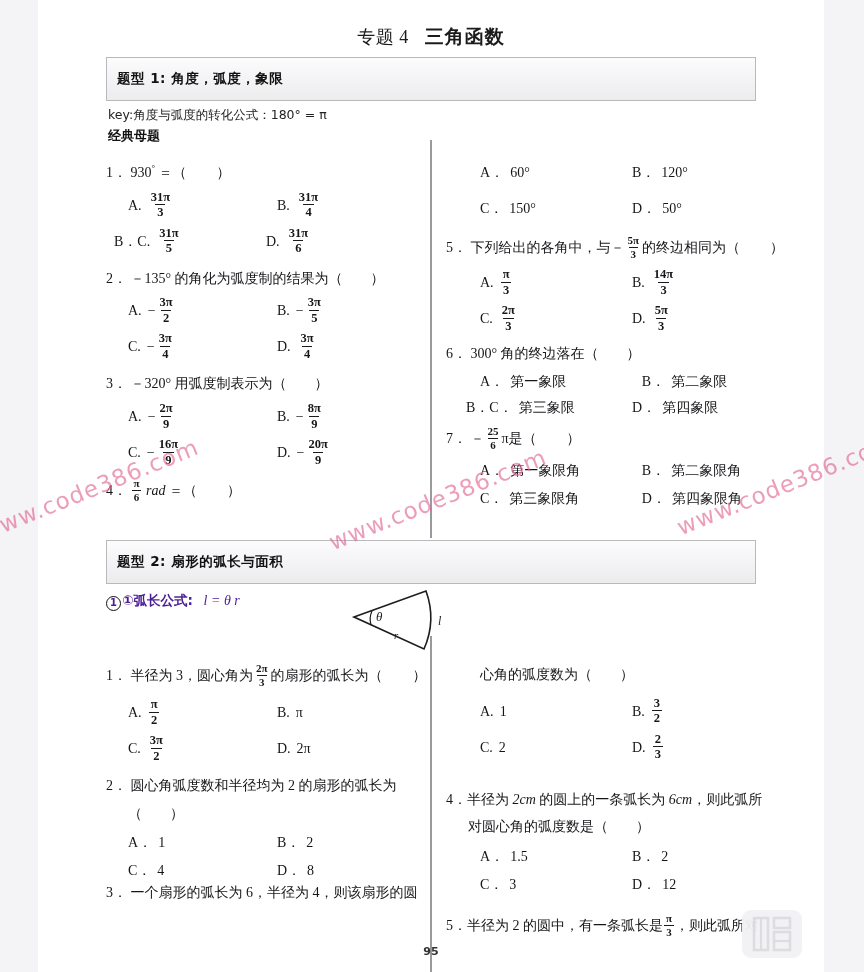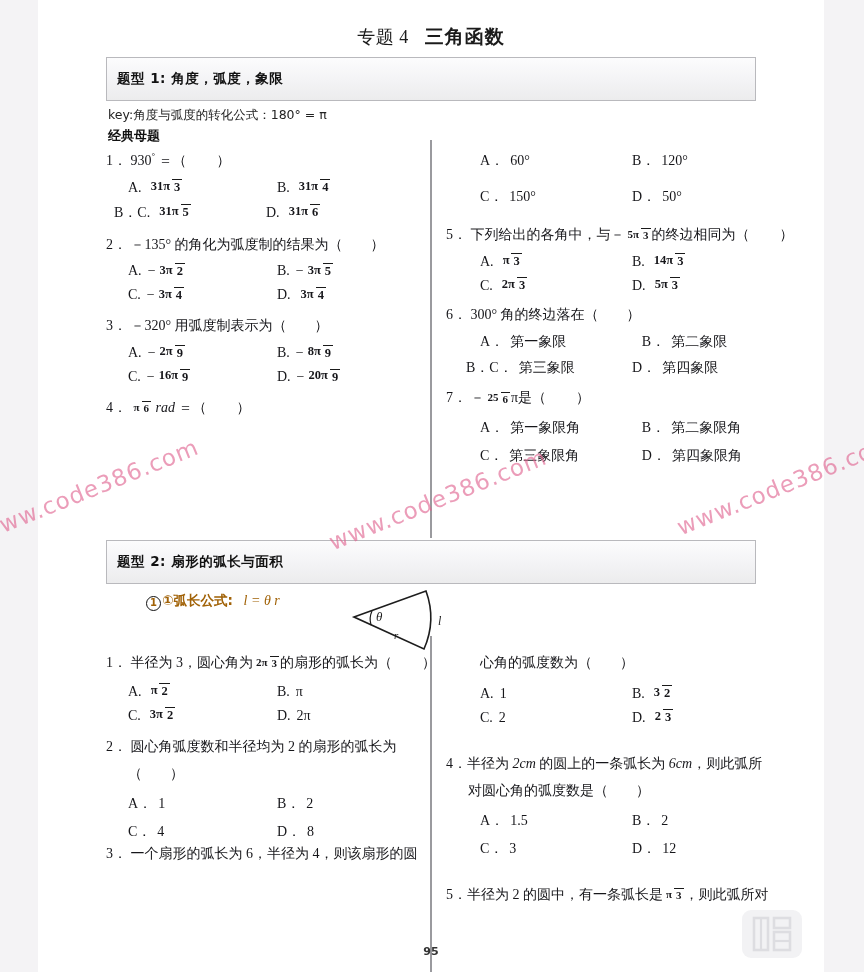--- a/index.html
+++ b/index.html
@@ -53,21 +53,21 @@
   .subhead{
     position:absolute;left:70px;top:127px;
     font-family:"DejaVu Sans","Liberation Sans",sans-serif;
     font-weight:bold;font-size:13px;color:#111;
   }
 
   
   .cols{position:absolute;}
   #cols1{left:0;top:146px;width:786px;height:392px;}
   #cols2{left:0;top:648px;width:786px;height:300px;}
-  .col{position:absolute;top:4px;}
+  .col{position:absolute;top:16px;}
   .col-l{left:68px;width:318px;}
   .col-r{left:420px;width:330px;}
 
   .vdiv{
     position:absolute;width:2px;background:#9a9a9e;
   }
   #vdiv1{left:392px;top:140px;height:398px;}
   #vdiv2{left:392px;top:636px;height:336px;}
 
   
@@ -79,38 +79,38 @@
   .opt{
     font-size:14px;color:#16161a;display:flex;align-items:center;
     white-space:nowrap;
   }
   .opt-a{width:152px;padding-left:22px;}
   .opt-b{width:150px;}
   .lbl{margin-right:6px;font-family:"Liberation Serif",serif;}
 
   
   .frac{
-    display:inline-flex;flex-direction:row;align-items:center;
+    display:inline-flex;flex-direction:column;align-items:center;
     vertical-align:middle;margin:0 1px;position:relative;top:-1px;
     line-height:1;
   }
   .frac .nu{font-size:12.5px;padding:0 2px 1px 2px;font-weight:bold;}
   .frac .de{font-size:12.5px;padding:1px 2px 0 2px;border-top:1.2px solid #1a1a1a;font-weight:bold;}
   .frac.sm .nu,.frac.sm .de{font-size:11px;}
   .it{font-style:italic;font-family:"Liberation Serif",serif;}
   .deg{font-size:9px;vertical-align:super;}
   .neg{margin-right:1px;}
   .sp{display:inline-block;width:6px;}
   .blank{display:inline-block;width:30px;}
 
   
   .formula{
     position:absolute;left:68px;top:592px;
     font-family:"DejaVu Sans","Liberation Sans",sans-serif;
-    font-weight:bold;font-size:13.5px;color:#a16207;white-space:nowrap;margin-left:40px;
+    font-weight:bold;font-size:13.5px;color:#4c1d95;white-space:nowrap;
   }
   .formula .math{font-family:"Liberation Serif",serif;font-style:italic;font-weight:normal;font-size:14px;}
   .circ{
     display:inline-block;border:1.3px solid #111;border-radius:50%;
     width:13px;height:13px;line-height:12px;text-align:center;font-size:10px;
     margin-right:1px;position:relative;top:1px;
   }
   #sector{position:absolute;left:300px;top:583px;}
 
   
@@ -557,21 +557,21 @@
         <div class="opt opt-a">
           <span class="lbl">C．</span>
           <span>3</span>
         </div>
         <div class="opt opt-b">
           <span class="lbl">D．</span>
           <span>12</span>
         </div>
       </div>
 
-      <div class="q" style="margin-top:26px;margin-left:-12px">
+      <div class="q" style="margin-top:20px;margin-left:-12px">
         <span>5．</span><span>半径为 2 的圆中，有一条弧长是</span><span class="frac sm">
               <span class="nu">π</span>
               <span class="de">3</span>
             </span><span>，则此弧所对</span>
       </div>
 
     </div>
   </div>
 
   <div class="pageno">95</div>

